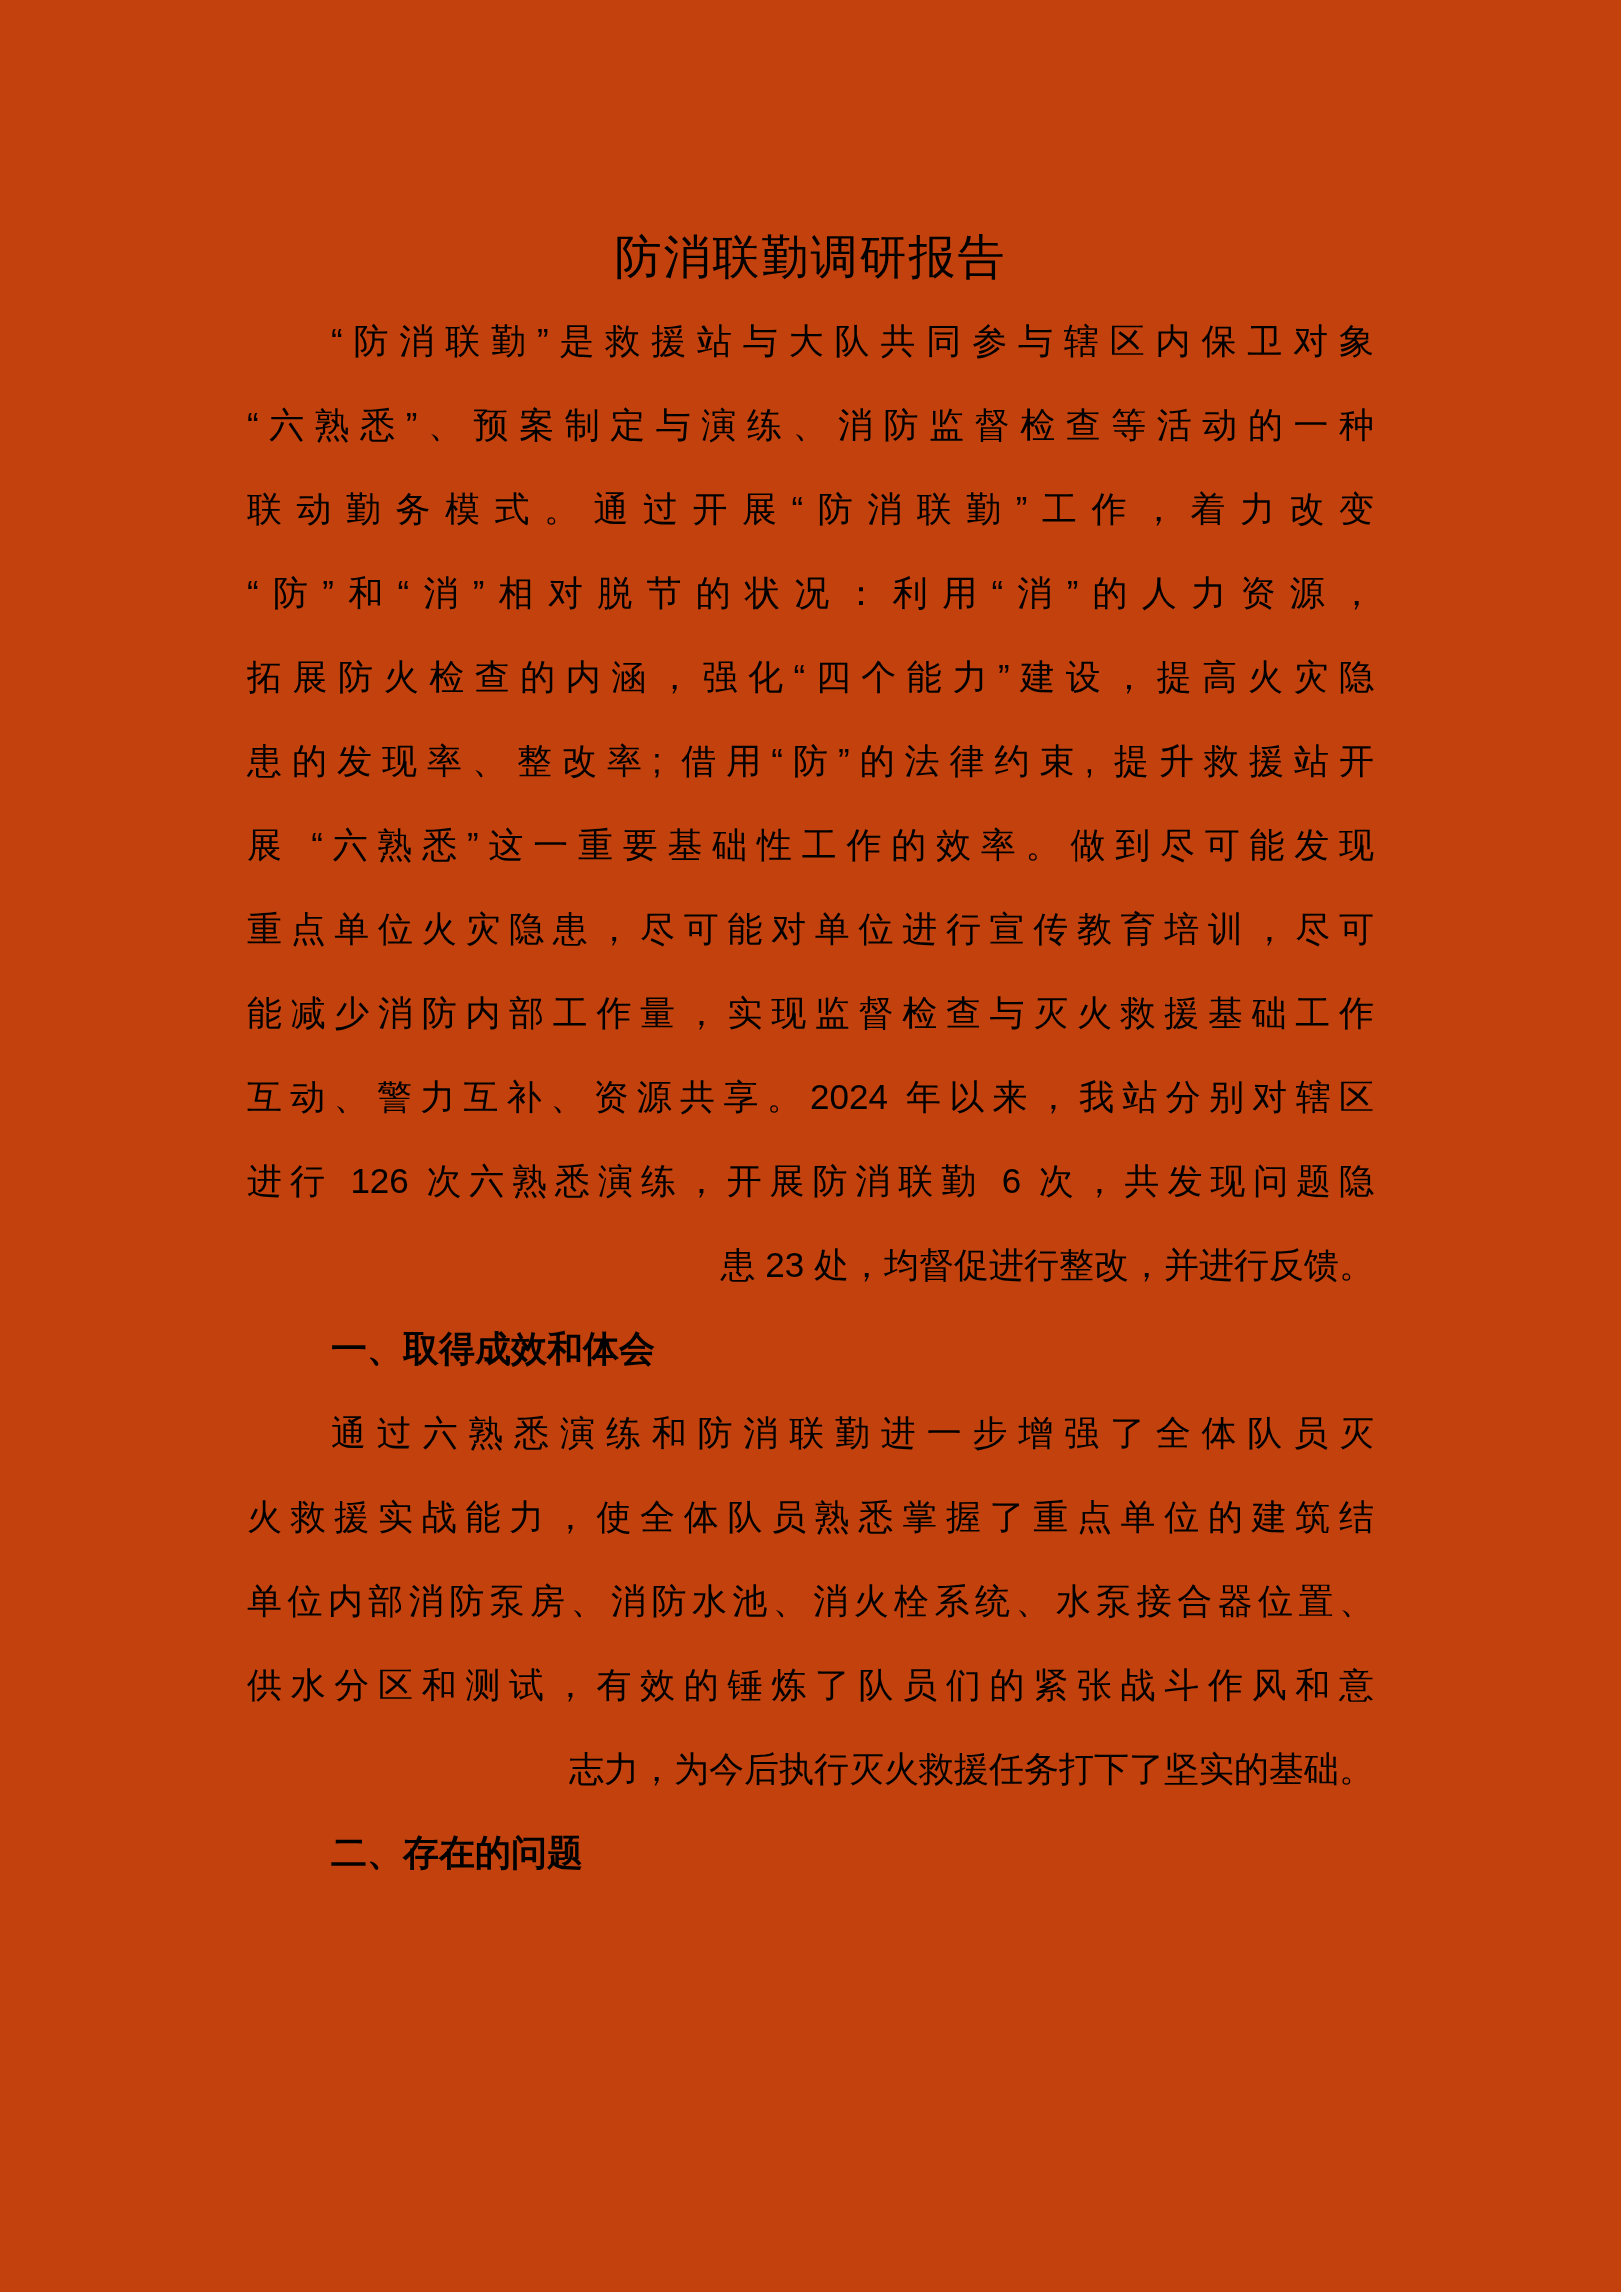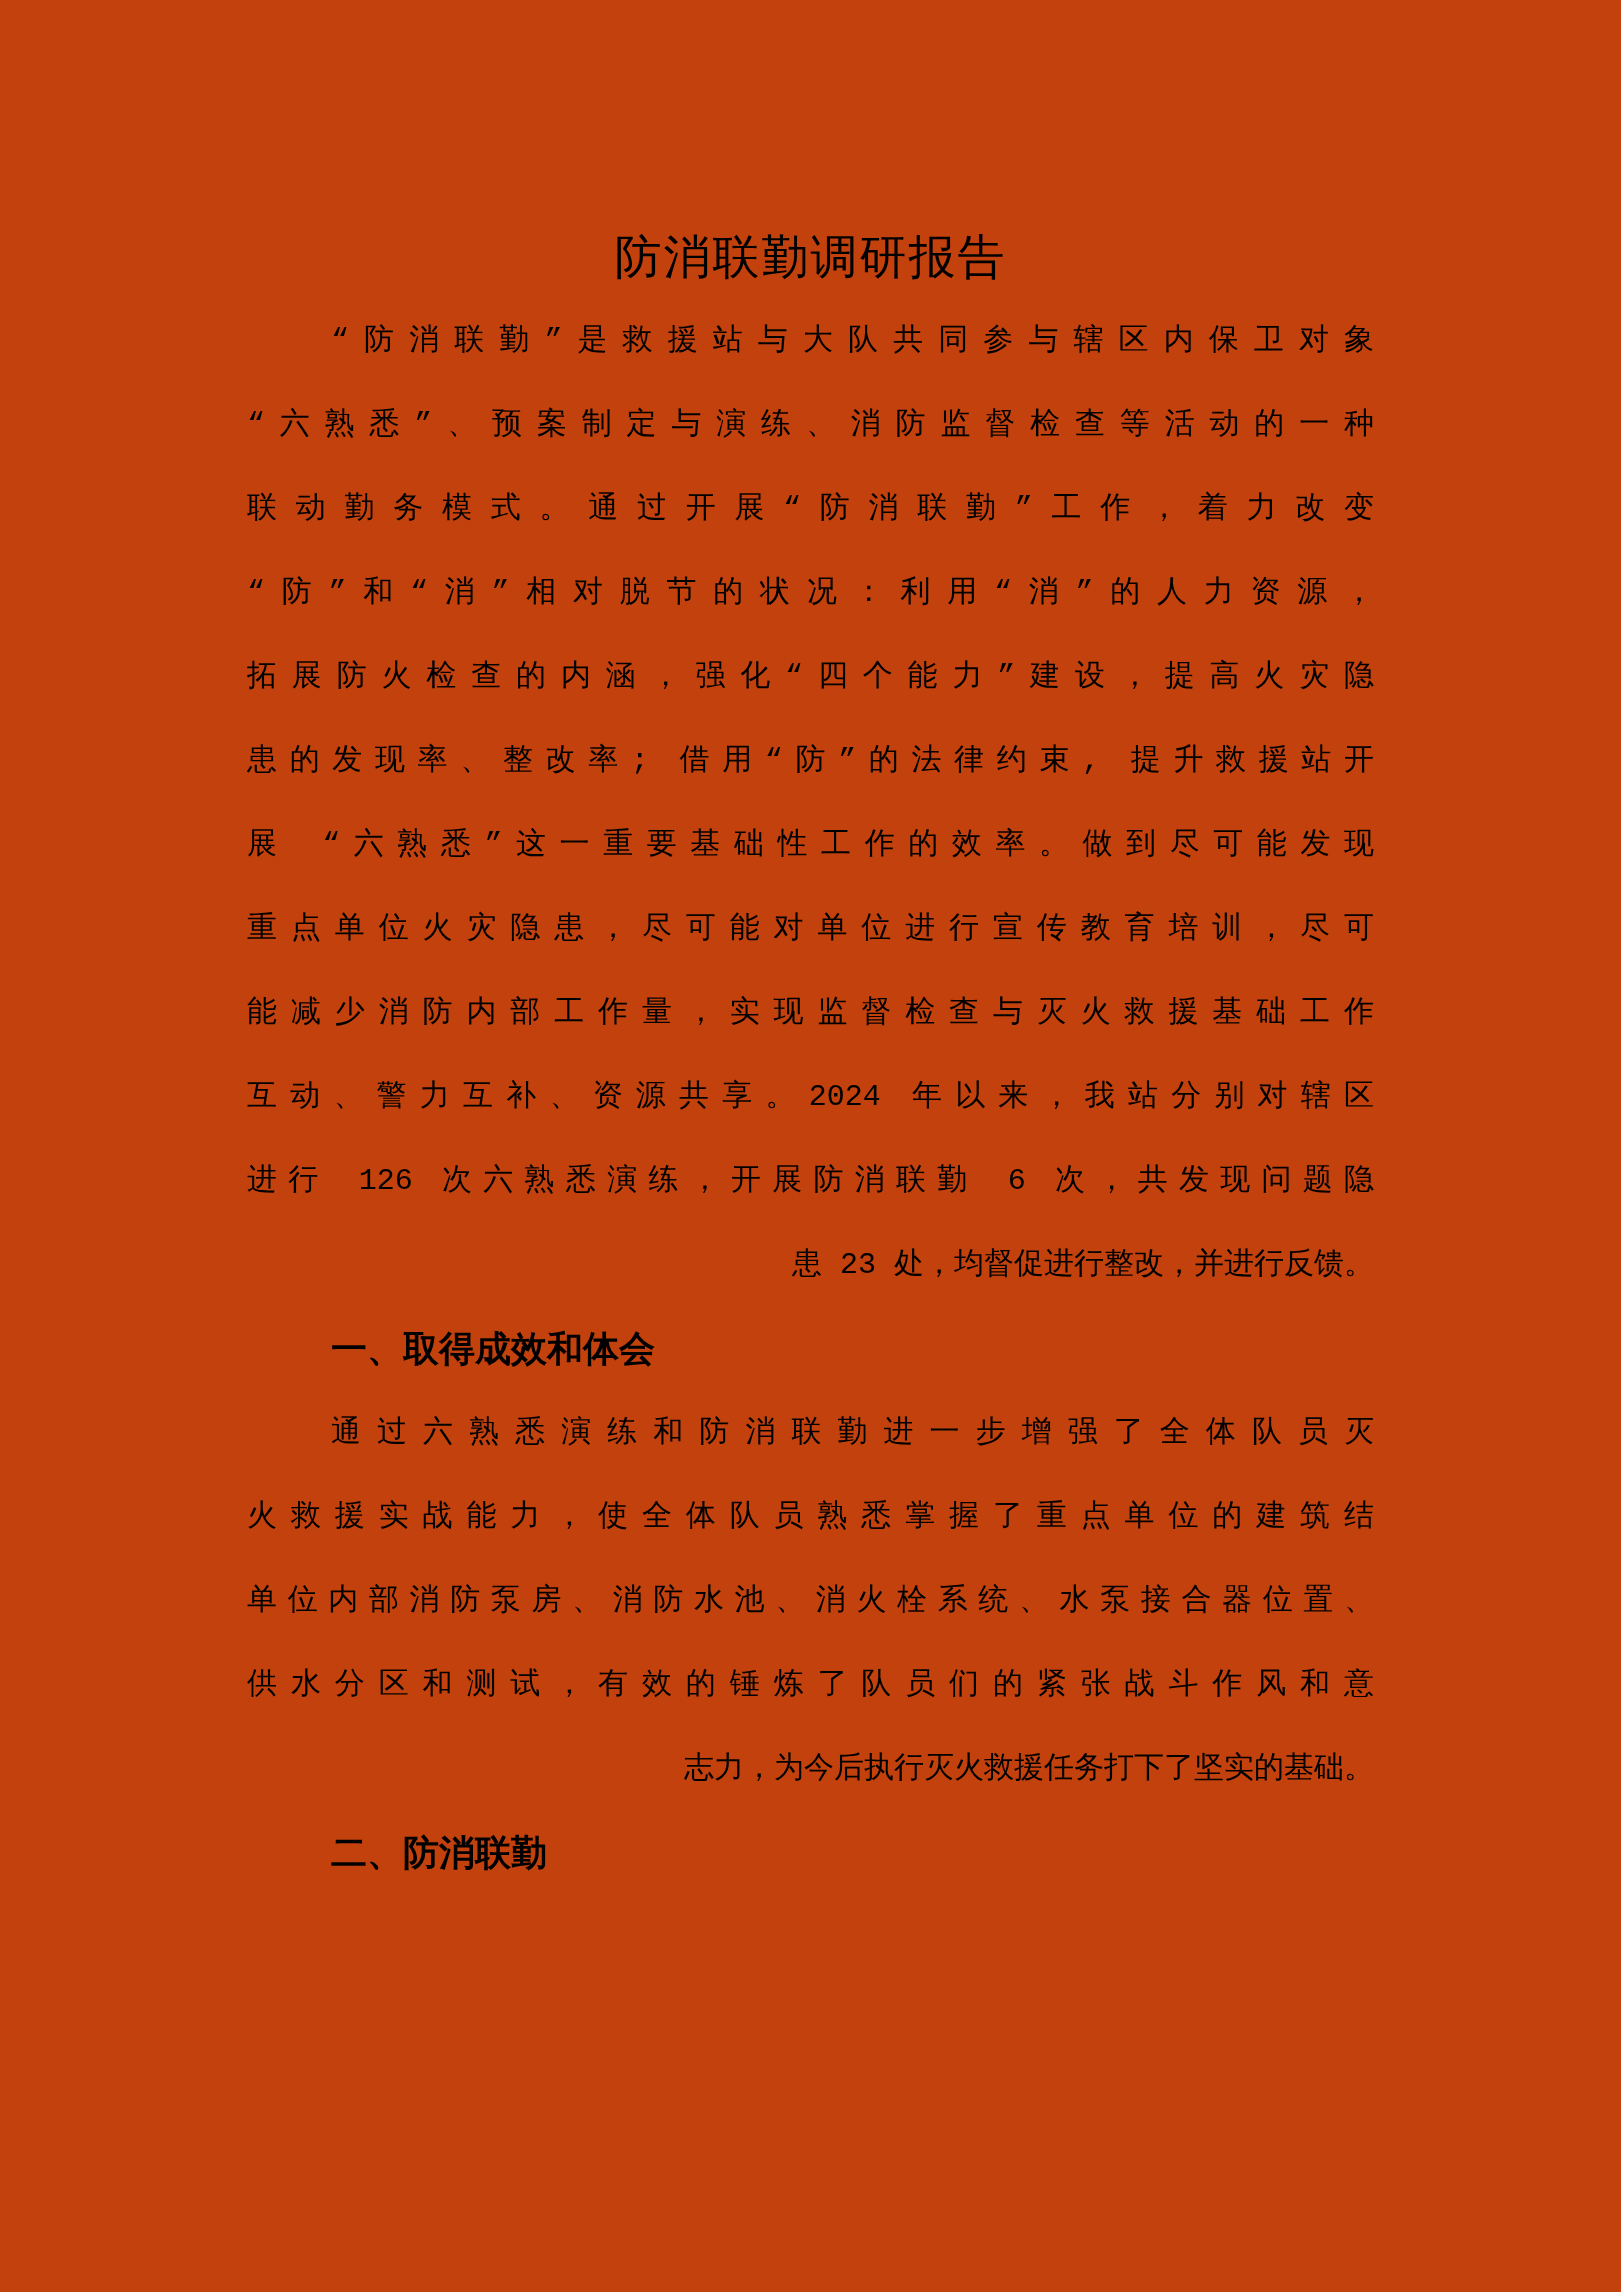--- a/index.html
+++ b/index.html
@@ -29,27 +29,26 @@
     line-height: 84px;
     height: 84px;
     text-align: center;
     letter-spacing: 2px;
     white-space: nowrap;
   }
   .paragraph {
     margin: 0;
   }
   .line {
-    font-size: 30px;
+    font-size: 35px;
     line-height: 84px;
     height: 84px;
     white-space: nowrap;
     text-align: justify;
     text-align-last: justify;
-    font-family: Liberation Mono, monospace;
   }
   .line.first {
     padding-left: 84px;
   }
   .line.last {
     text-align: right;
     text-align-last: auto;
   }
   .heading {
     font-size: 36px;
@@ -82,17 +81,17 @@
           <div class="line last">患 23 处，均督促进行整改，并进行反馈。</div>
         </div>
         <div class="heading">一、取得成效和体会</div>
         <div class="paragraph">
           <div class="line first">通过六熟悉演练和防消联勤进一步增强了全体队员灭</div>
           <div class="line">火救援实战能力，使全体队员熟悉掌握了重点单位的建筑结</div>
           <div class="line">单位内部消防泵房、消防水池、消火栓系统、水泵接合器位置、</div>
           <div class="line">供水分区和测试，有效的锤炼了队员们的紧张战斗作风和意</div>
           <div class="line last">志力，为今后执行灭火救援任务打下了坚实的基础。</div>
         </div>
-        <div class="heading">二、防消联勤</div>
+        <div class="heading">二、存在的问题</div>
       </div>
   </div>
 </div>
 
 
 </body></html>

